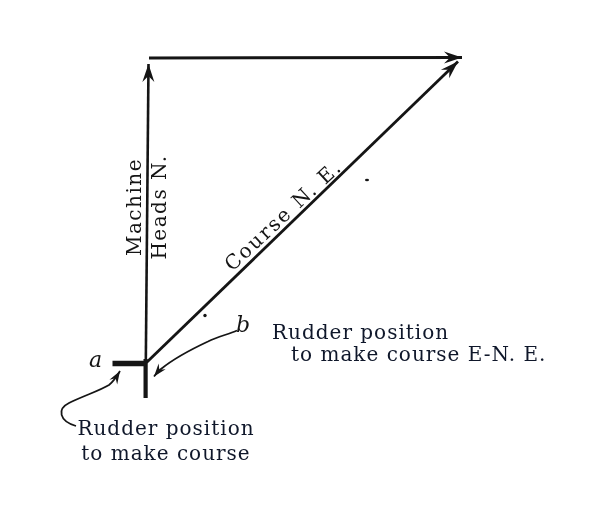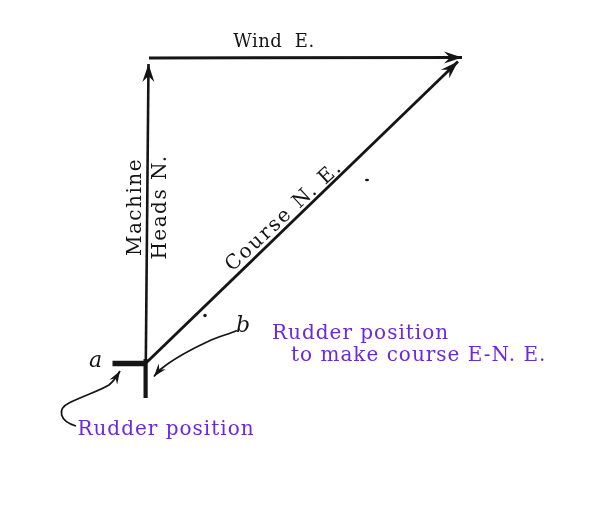--- a/index.html
+++ b/index.html
@@ -65,21 +65,21 @@
   .pb {
     left: 236px;
     top: 312px;
     font-size: 22px;
     font-style: italic;
   }
   .note {
     position: absolute;
     font-size: 20px;
     letter-spacing: 1px;
-    color: #6d28d9;
+    color: #0f172a;
     white-space: nowrap;
   }
   .note-b {
     left: 272px;
     top: 321px;
     line-height: 22px;
     text-align: left;
   }
   .note-b .ind1 { padding-left: 5px; margin-left: 14px; }
   .note-b .ind2 { padding-left: 48px; line-height: 24px; }
@@ -117,34 +117,34 @@
     <line x1="112.5" y1="363.5" x2="146.5" y2="363.5" stroke="#151515" stroke-width="5.5"></line>
 
     <path d="M76,426 C59,421 57,409 69,403 C83,396 99,391 109,385 C113,382 117,376 120,371" fill="none" stroke="#151515" stroke-width="1.8" marker-end="url(#arr-sm)"></path>
 
     <path d="M237,330.5 C228,334.5 218,336.5 208,341.5 C193,348.5 172,360 161,369 C158.5,371 156,374 154,376.5" fill="none" stroke="#151515" stroke-width="1.8" marker-end="url(#arr-sm)"></path>
 
     <ellipse cx="367" cy="180" rx="2" ry="1.3" fill="#151515"></ellipse>
     <circle cx="205" cy="315.5" r="1.7" fill="#151515"></circle>
   </svg>
 
-  <div class="lbl wind">Wind  E.</div>
 
   <div class="lbl machine">
     <div>Machine</div>
     <div>Heads N.</div>
   </div>
 
   <div class="lbl course">Course N. E.</div>
 
   <div class="lbl pa">a</div>
   <div class="lbl pb">b</div>
 
   <div class="note note-b">
     <div>Rudder position</div>
     <div class="ind1">to make course E-N. E.</div>
   </div>
 
   <div class="note note-a">
     <div>Rudder position</div>
+    <div>to make course</div>
   </div>
 
 </div>
 
 </body></html>

